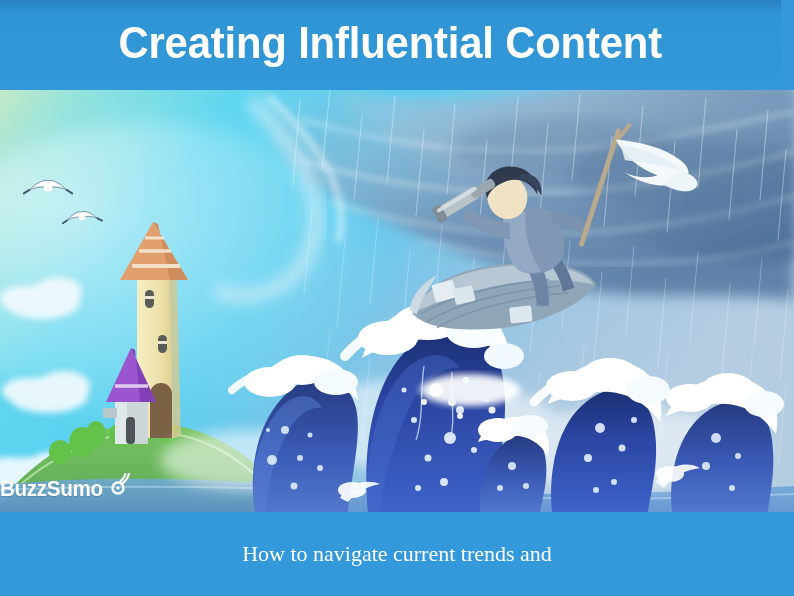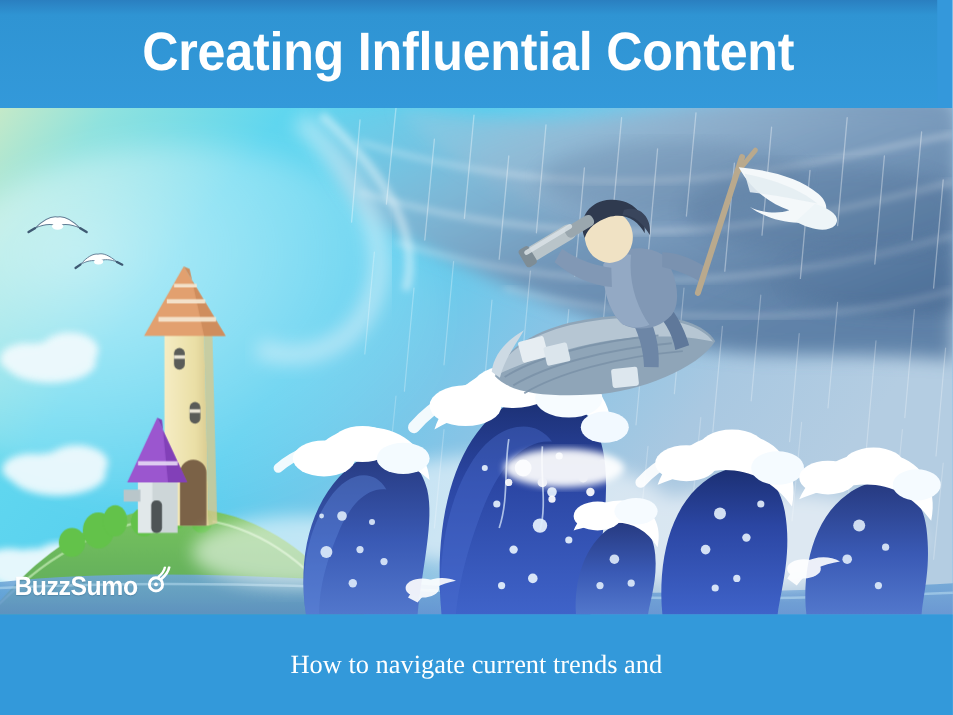--- a/index.html
+++ b/index.html
@@ -59,21 +59,21 @@
         #7fc2e4 62%,
         #a9c7e0 78%,
         #b7cfe2 100%);
     z-index: 2;
   }
   .illustration svg { display: block; width: 794px; height: 422px; }
 
   
   .logo {
     position: absolute;
-    left: 12px;
+    left: 0;
     top: 470px;
     z-index: 6;
     display: flex;
     align-items: flex-end;
     height: 30px;
   }
   .logo-text {
     color: #ffffff;
     font-family: "Liberation Sans Narrow", "Liberation Sans", sans-serif;
     font-size: 22px;

